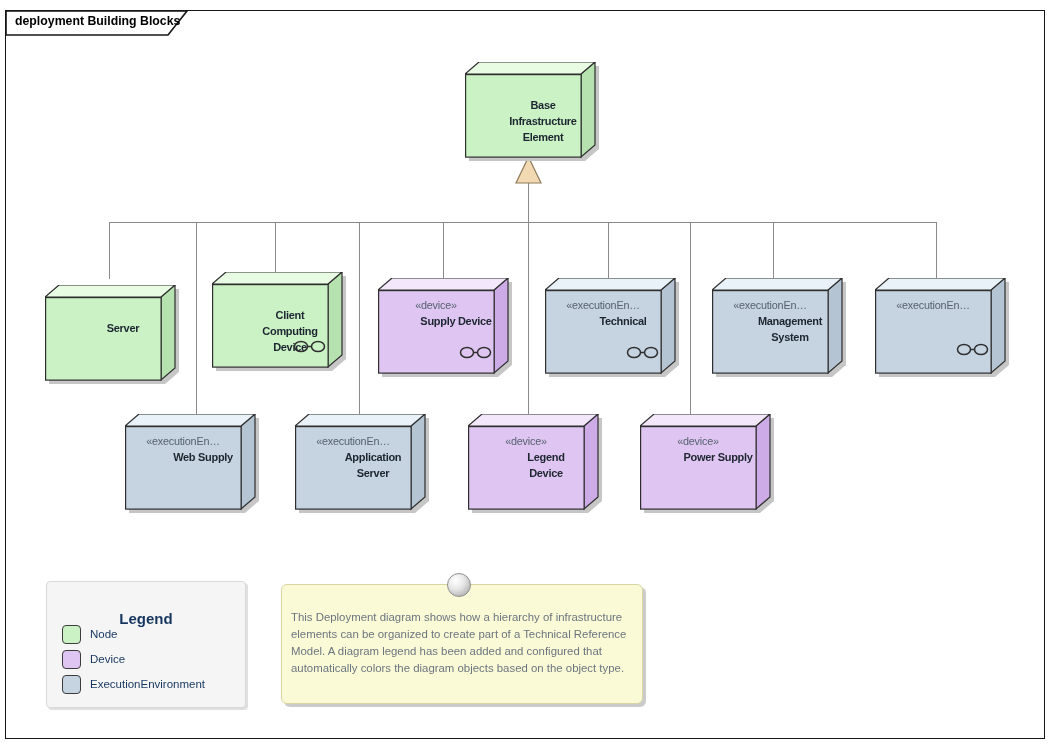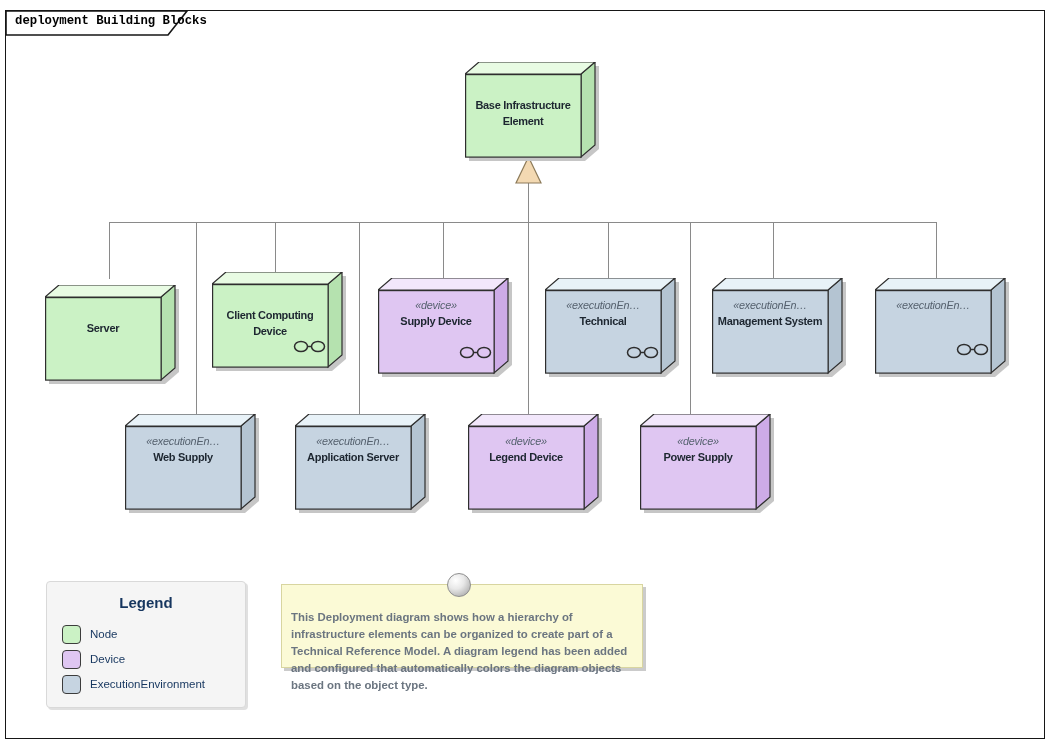--- a/index.html
+++ b/index.html
@@ -3,56 +3,56 @@
 <meta charset="utf-8">
 <style>
   html,body{margin:0;padding:0;background:#fff;}
   #stage{
     position:relative;width:1053px;height:753px;background:#ffffff;
     font-family:"Liberation Sans",sans-serif;overflow:hidden;
   }
   
   #frame{position:absolute;left:5px;top:10px;width:1038px;height:727px;border:1.5px solid #161616;}
   #tab{position:absolute;left:5px;top:10px;width:192px;height:27px;}
-  #tab-title{position:absolute;left:15px;top:14px;font-size:12.3px;font-weight:bold;color:#000;white-space:nowrap;font-family:Liberation Mono, monospace;}
+  #tab-title{position:absolute;left:15px;top:14px;font-size:12.3px;font-weight:bold;color:#000;white-space:nowrap;}
 
   
   .node{position:absolute;width:136px;height:101px;}
   .node svg.box{position:absolute;left:0;top:0;}
   .t-node  {--f:var(--node-front);  --t:var(--node-top);  --s:var(--node-side);}
   .t-device{--f:var(--device-front);--t:var(--device-top);--s:var(--device-side);}
   .t-exec  {--f:var(--exec-front);  --t:var(--exec-top);  --s:var(--exec-side);}
   .box .shadow{fill:#c6c6c6;stroke:none;}
   .box .front{fill:var(--f);stroke:#2e2e2e;stroke-width:1.2;}
   .box .topf {fill:var(--t);stroke:#2e2e2e;stroke-width:1.2;}
   .box .side {fill:var(--s);stroke:#2e2e2e;stroke-width:1.2;}
   .labels{position:absolute;left:2px;top:20px;width:112px;text-align:center;}
-  .stereo{font-size:10.8px;line-height:15px;min-height:15px;color:var(--stereotype-text);letter-spacing:-0.2px;font-style:italic;}
-  .nname{font-size:11px;line-height:16px;font-weight:bold;color:var(--name-text);letter-spacing:-0.3px;white-space:pre-line;}
+  .stereo{font-size:10.8px;line-height:15px;min-height:15px;color:var(--stereotype-text);letter-spacing:-0.2px;}
+  .nname{font-size:11px;line-height:16px;font-weight:bold;color:var(--name-text);letter-spacing:-0.3px;white-space:pre-line;padding-left:40px;}
   .glasses{position:absolute;right:21px;bottom:20px;}
   .glasses ellipse{fill:none;stroke:#2e2e2e;stroke-width:1.5;}
   .glasses line{stroke:#2e2e2e;stroke-width:1.5;}
 
   
   .cline{position:absolute;background:var(--connector-color);}
   #gen-arrowhead{position:absolute;left:515px;top:156px;}
   #gen-arrowhead polygon{fill:var(--arrow-fill);stroke:var(--arrow-stroke);stroke-width:1.2;}
 
   
   #legend{position:absolute;left:46px;top:581px;width:198px;height:125px;background:var(--legend-bg);
           border:1px solid var(--legend-border);border-radius:4px;box-shadow:2px 2px 0 #e0e0e0;}
-  #legend-title{margin-top:12px;text-align:center;font-size:15px;font-weight:bold;color:var(--legend-text);}
+  #legend-title{margin-top:28px;text-align:center;font-size:15px;font-weight:bold;color:var(--legend-text);}
   .legend-row{position:absolute;left:15px;height:19px;}
   .legend-swatch{position:absolute;left:0;top:0;width:19px;height:19px;border:1.2px solid #3c3c3c;border-radius:4px;box-sizing:border-box;}
   .legend-label{position:absolute;left:28px;top:3px;font-size:11.5px;color:var(--legend-text);white-space:nowrap;}
   .lr0{top:43px;} .lr1{top:68px;} .lr2{top:93px;}
 
   
-  #note{position:absolute;left:281px;top:584px;width:362px;height:84px;background:var(--note-bg);
-        border:1px solid var(--note-border);border-radius:0;box-shadow:3px 3px 0 #cbcbcb;box-sizing:border-box;font-weight:bold;}
+  #note{position:absolute;left:281px;top:584px;width:362px;height:120px;background:var(--note-bg);
+        border:1px solid var(--note-border);border-radius:6px;box-shadow:3px 3px 0 #cbcbcb;box-sizing:border-box;}
   #note-sphere{position:absolute;left:165px;top:-12px;width:24px;height:24px;border-radius:50%;
         background:radial-gradient(circle at 35% 30%, #ffffff 0%, #e8e8e8 40%, #c2c2c2 70%, #989898 100%);
         border:1px solid #8f8f8f;box-sizing:border-box;}
   #note-text{position:absolute;left:9px;top:24px;width:344px;font-size:11.4px;line-height:17px;color:var(--note-text);}
 </style>
 </head>
 <body>
 
 <div id="stage">
 

